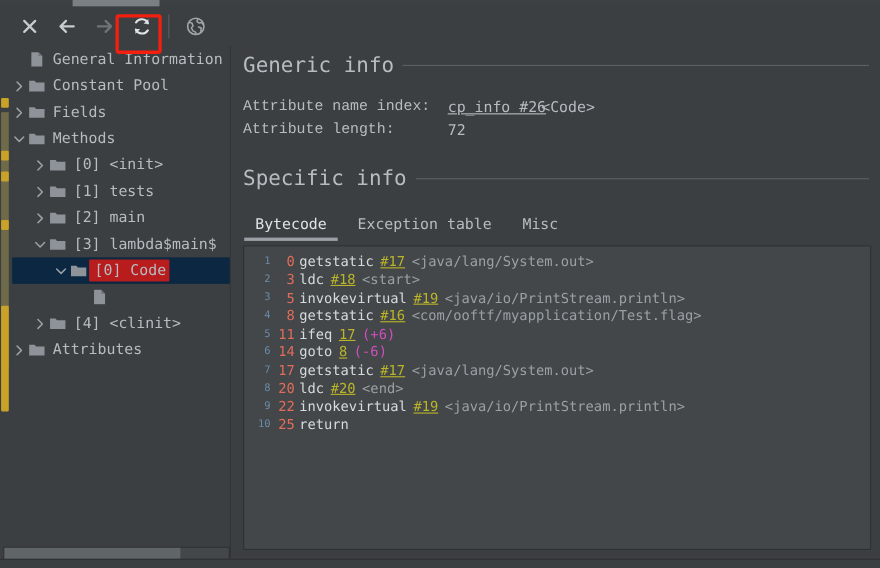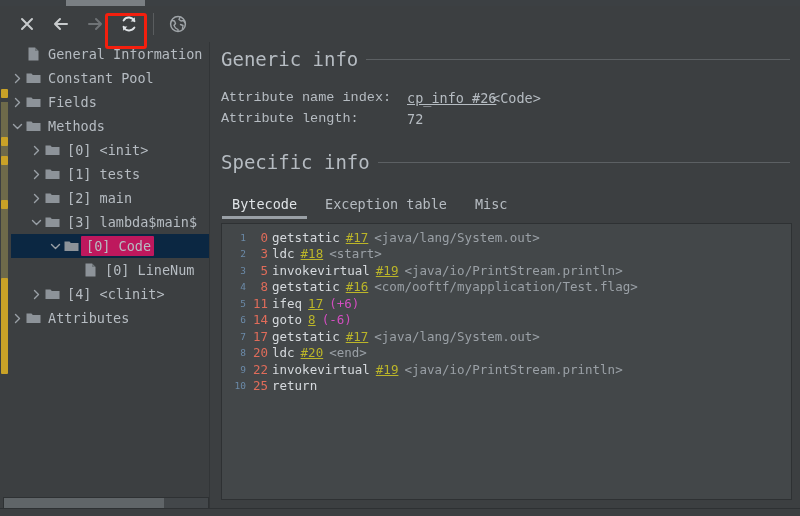--- a/index.html
+++ b/index.html
@@ -49,21 +49,21 @@
     color:#a9b7c6; font-size:13px; position:relative;
   }
   .tree-row.selected { background:#0b2742; }
   .arrow {
     width:13px; height:24px; display:flex; align-items:center; justify-content:center;
     flex:0 0 13px; color:#9aa0a6; font-size:11px; line-height:1;
   }
   .arrow svg { display:block; }
   .ico { width:19px; height:24px; display:flex; align-items:center; justify-content:center; flex:0 0 19px; }
   .lbl { padding-left:4px; color:#b6bcc2; font-size:13.5px; letter-spacing:0px; }
-  .tree-row.selected .lbl-wrap { background:#be185d;text-align:right; }
+  .tree-row.selected .lbl-wrap { background:#b91c1c;text-align:right; }
   .lbl-wrap { display:inline-block; padding:2px 3px 2px 1px; border-radius:1px; }
 
   
   .h-scroll-track {
     position:absolute; left:3px; top:497px; width:206px; height:12px;
     background:#43474a; border:1px solid #2e3133;
   }
   .h-scroll-thumb {
     position:absolute; left:4px; top:498px; width:160px; height:10px; background:#606568;
   }
@@ -297,21 +297,20 @@
         </div>
         <div class="tree-row">
           <div style="width: 57px; flex: 0 0 57px;"></div>
           <div class="arrow"></div>
           <div class="ico">
             <svg width="11" height="14" viewBox="0 0 11 14">
               <path d="M0.5 0.5 h6.5 l3.5 3.5 v9.5 h-10 z" fill="#8d9399"></path>
               <path d="M7 0.5 v3.5 h3.5 z" fill="#6e7478"></path>
             </svg>
           </div>
-          <span class="lbl-wrap"><span class="lbl">[0] LineNum</span></span>
         </div>
         <div class="tree-row">
           <div style="width: 19px; flex: 0 0 19px;"></div>
           <div class="arrow">
             <svg width="9" height="11" viewBox="0 0 9 11">
               <path d="M2.5 1.5 L6.5 5.5 L2.5 9.5" stroke="#9aa0a6" stroke-width="1.4" fill="none" stroke-linecap="round" stroke-linejoin="round"></path>
             </svg>
           </div>
           <div class="ico">
             <svg width="15" height="12" viewBox="0 0 15 12">

